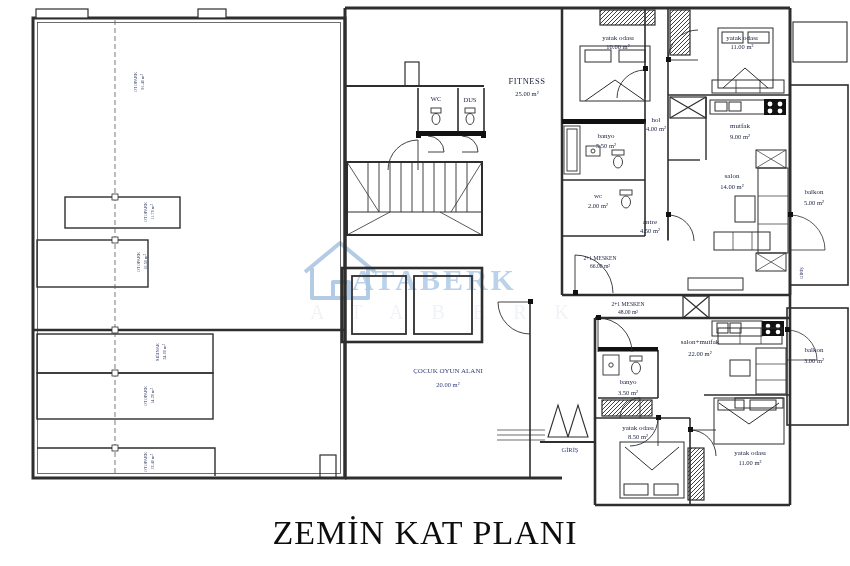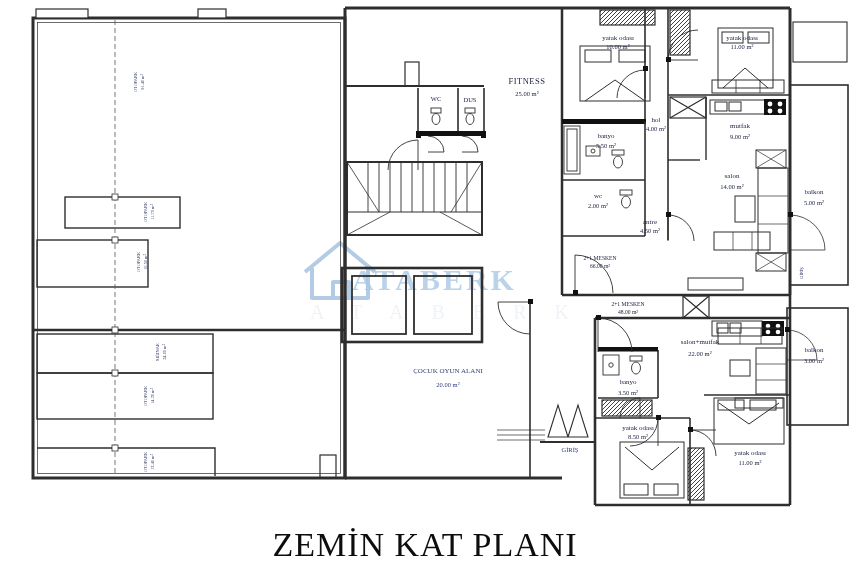--- a/index.html
+++ b/index.html
@@ -7,21 +7,21 @@
         font-family:"Liberation Serif", serif;}
   svg text{font-family:"Liberation Serif", serif;fill:#1b2240;}
   .rm   {font-size:7px;text-anchor:middle;}
   .rm2  {font-size:6.5px;text-anchor:middle;}
   .big  {font-size:8.5px;text-anchor:middle;letter-spacing:.5px;}
   .unit {font-size:5.6px;text-anchor:middle;}
   .tiny {font-size:4.4px;text-anchor:middle;fill:#343c66;}
   .blue {fill:#333f7a;}
   .wm-text{font-size:30px;font-weight:bold;fill:#9cbfe0;letter-spacing:3px;opacity:.8;}
   .wm-faint{font-size:20px;fill:#aebdd2;opacity:.22;letter-spacing:6px;}
-  .title{position:absolute;left:0;right:0;bottom:2px;text-align:center;
+  .title{position:absolute;left:0;right:0;bottom:14px;text-align:center;
          font-size:34px;color:#0d0d0d;letter-spacing:1px;font-family:"Liberation Serif", serif;}
 </style>
 </head>
 <body>
 
 <div class="page">
 <svg width="850" height="566" viewBox="0 0 850 566">
   <defs>
     <pattern id="closet" width="4" height="4" patternUnits="userSpaceOnUse">
       <path d="M0,4 L4,0 M-1,1 L1,-1 M3,5 L5,3" stroke="#2b2b2b" stroke-width="0.9" fill="none"></path>

